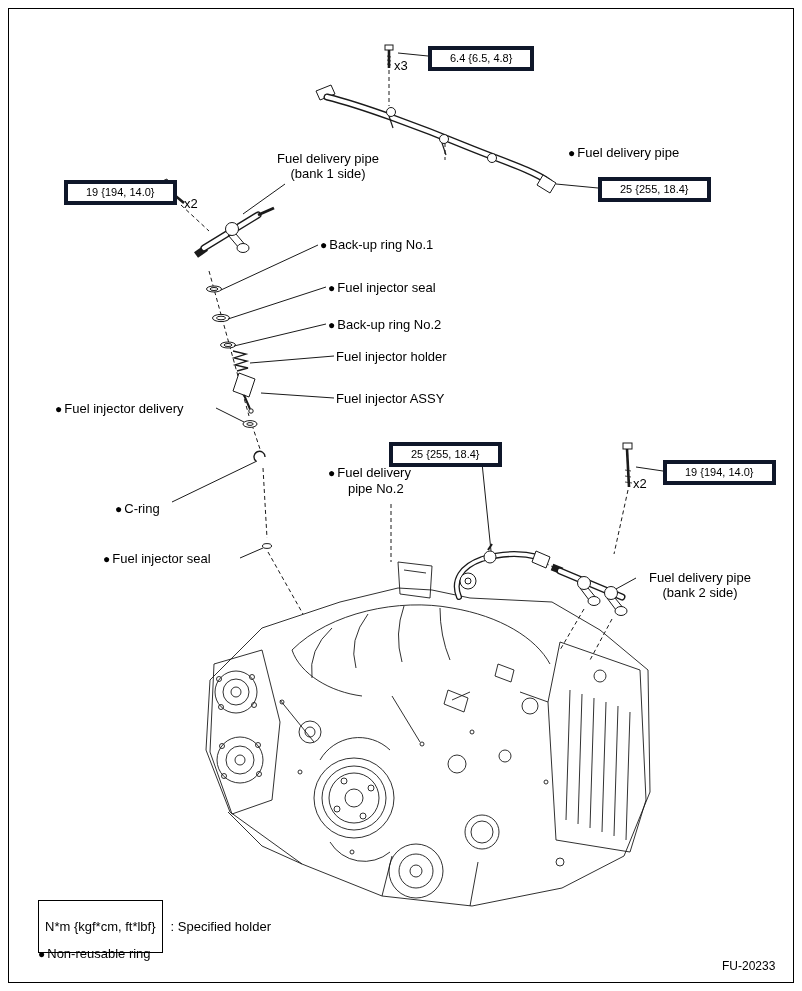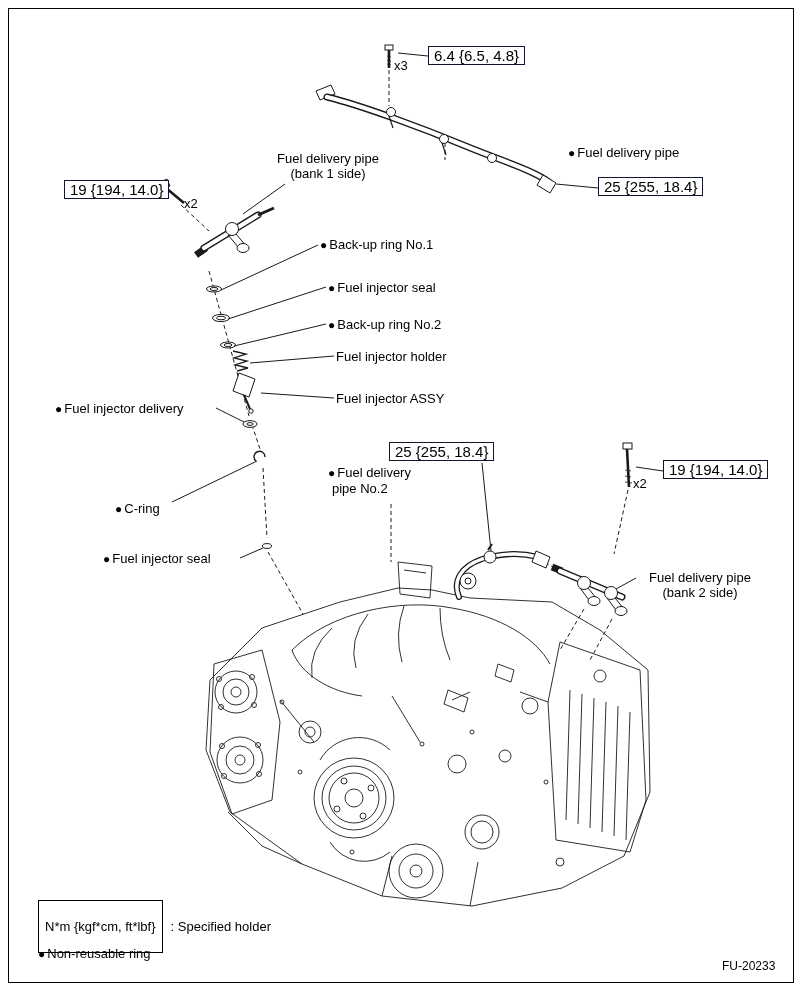--- a/index.html
+++ b/index.html
@@ -3,23 +3,23 @@
 <meta charset="utf-8">
 <style>
   *{box-sizing:border-box;margin:0;padding:0}
   html,body{background:#fff}
   body{font-family:"Liberation Sans",sans-serif;color:#000}
   .canvas{position:relative;width:802px;height:991px;background:#fff;overflow:hidden}
   .frame{position:absolute;left:8px;top:8px;width:786px;height:975px;border:1px solid #000}
   svg.art{position:absolute;left:0;top:0}
   .lbl{position:absolute;font-size:13px;line-height:15px;white-space:nowrap}
   .bullet{margin-right:2px;font-size:12px}
-  .torque{position:absolute;border:1px solid #0f172a;background:#fff;font-size:15px;line-height:15px;padding:1px 5px;white-space:nowrap}
+  .torque{position:absolute;border:4px solid #0f172a;background:#fff;font-size:11px;line-height:15px;padding:1px 18px;white-space:nowrap}
   .center{text-align:center}
-  .indent{margin-left:4px}
+  .indent{margin-left:20px}
   .legend-row{position:absolute;display:flex;align-items:center;gap:8px}
   .torque-inline{border:1px solid #000;padding:18px 6px;font-size:13px;background:#fff;white-space:nowrap}
   .legend-text{font-size:13px}
   .fig-id{position:absolute;font-size:12px}
 </style>
 </head>
 <body>
 
 <div class="canvas">
   <div class="frame"></div>

